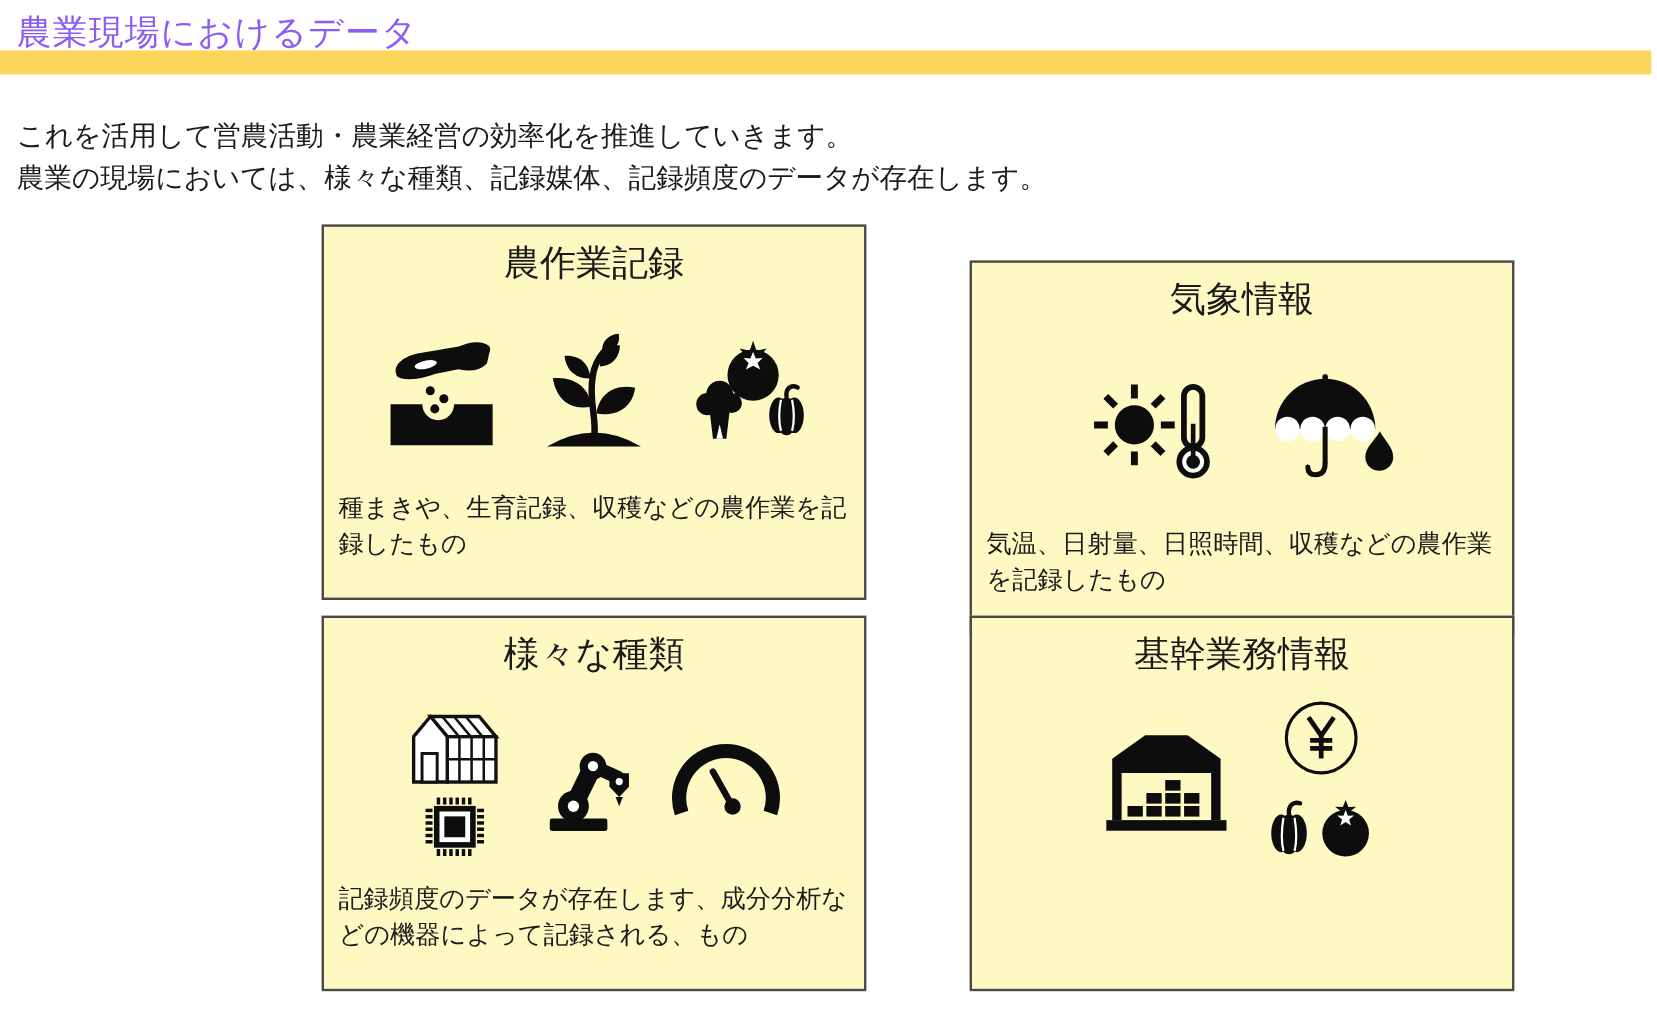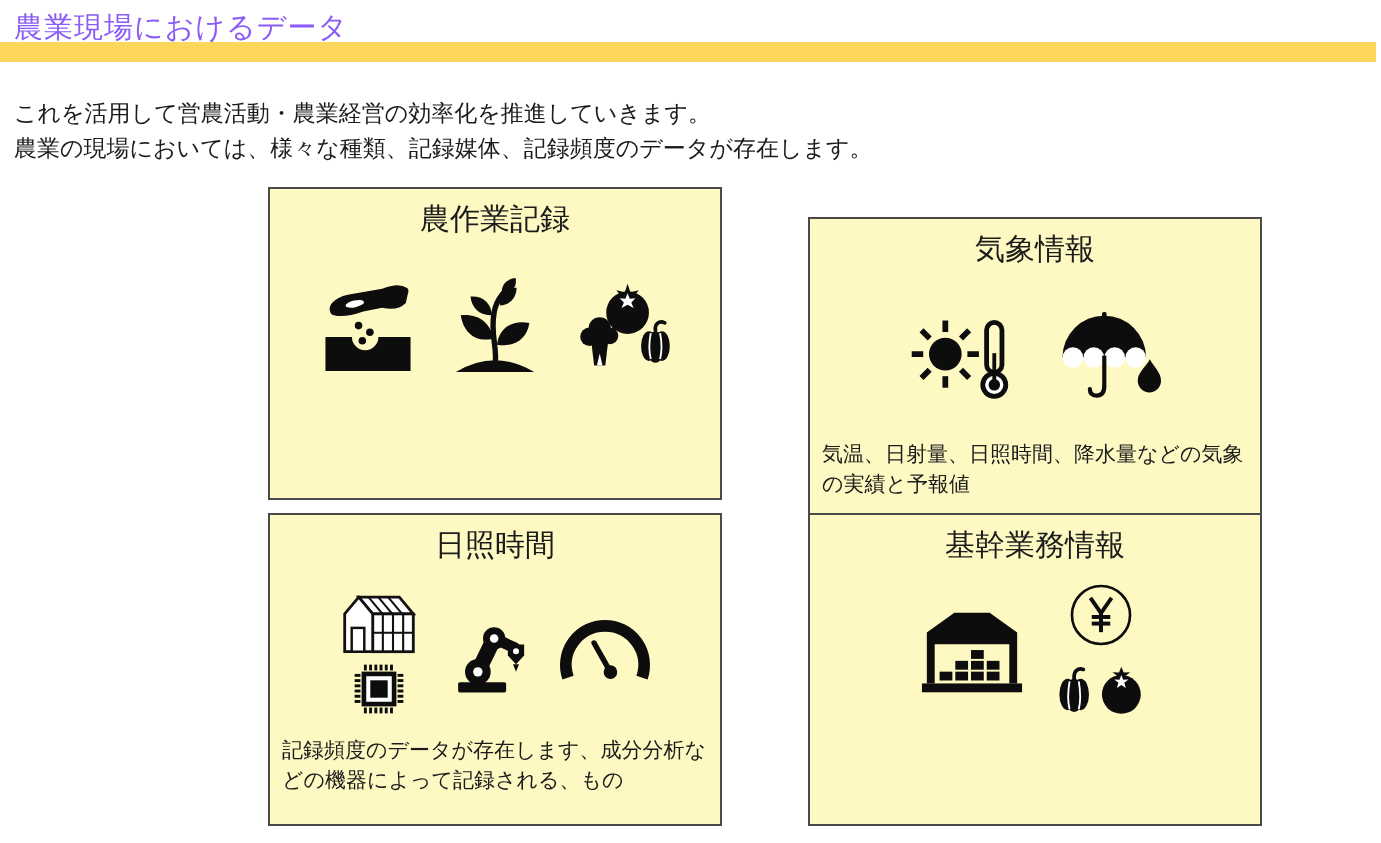--- a/index.html
+++ b/index.html
@@ -138,20 +138,21 @@
           <polygon points="29,91 32,78 35,91" fill="#fff"></polygon>
           <ellipse class="ink" cx="85" cy="70" rx="8.5" ry="16"></ellipse>
           <ellipse class="ink" cx="99" cy="70" rx="8.5" ry="16"></ellipse>
           <ellipse class="ink" cx="92" cy="71" rx="9.5" ry="17"></ellipse>
           <path d="M87 56 C 85 66 85 76 87 84" stroke="#fff" stroke-width="2" fill="none"></path>
           <path d="M97 56 C 99 66 99 76 97 84" stroke="#fff" stroke-width="2" fill="none"></path>
           <path d="M92 53 C 91 46 96 42 102 45" stroke="#0d0d0d" stroke-width="4" fill="none" stroke-linecap="round"></path>
         </svg>
       </span>
     </div>
+    <p class="card-desc">種まきや、生育記録、収穫などの農作業を記録したもの</p>
   </div>
 
   <div class="card" style="left:808px; top:187px;margin-top:30px;">
     <div class="card-title">気象情報</div>
     <div class="icon-row">
       <span>
         <svg viewBox="0 0 125 100" width="120" height="96">
           <g stroke="#0d0d0d" stroke-width="6">
             <line x1="42" y1="24" x2="42" y2="12"></line>
             <line x1="42" y1="70" x2="42" y2="82"></line>
@@ -176,25 +177,25 @@
           <circle cx="45.75" cy="50" r="11" fill="#fff"></circle>
           <circle cx="68.25" cy="50" r="11" fill="#fff"></circle>
           <circle cx="90.75" cy="50" r="11" fill="#fff"></circle>
           <rect class="ink" x="54.5" y="1" width="5" height="9" rx="2"></rect>
           <line x1="57" y1="48" x2="57" y2="81" stroke="#0d0d0d" stroke-width="4.5"></line>
           <path d="M57 81 Q 57 91 48.5 91 Q 41.5 91 41.5 84" stroke="#0d0d0d" stroke-width="4.5" fill="none" stroke-linecap="round"></path>
           <path class="ink" d="M106 52 C 110 60 118 66 118 75 A 12.5 12.5 0 1 1 93 75 C 93 66 102 60 106 52 Z"></path>
         </svg>
       </span>
     </div>
-    <p class="card-desc">気温、日射量、日照時間、降水量などの気象の実績と予報値</p>
+    <p class="card-desc">気温、日射量、日照時間、収穫などの農作業を記録したもの</p>
   </div>
 
   <div class="card" style="left:268px; top:513px;">
-    <div class="card-title">日照時間</div>
+    <div class="card-title">様々な種類</div>
     <div class="icon-row" style="gap:18px;">
       <span class="icon-col">
         <span>
           <svg viewBox="0 0 112 100" width="88" height="70">
             <g stroke="#111" fill="#fff">
               <polygon points="27,13 85,13 105,37 47,37" stroke-width="4"></polygon>
               <line x1="41" y1="13" x2="61" y2="37" stroke-width="3"></line>
               <line x1="55" y1="13" x2="75" y2="37" stroke-width="3"></line>
               <line x1="69" y1="13" x2="89" y2="37" stroke-width="3"></line>
               <rect x="47" y="37" width="58" height="54" stroke-width="4"></rect>

